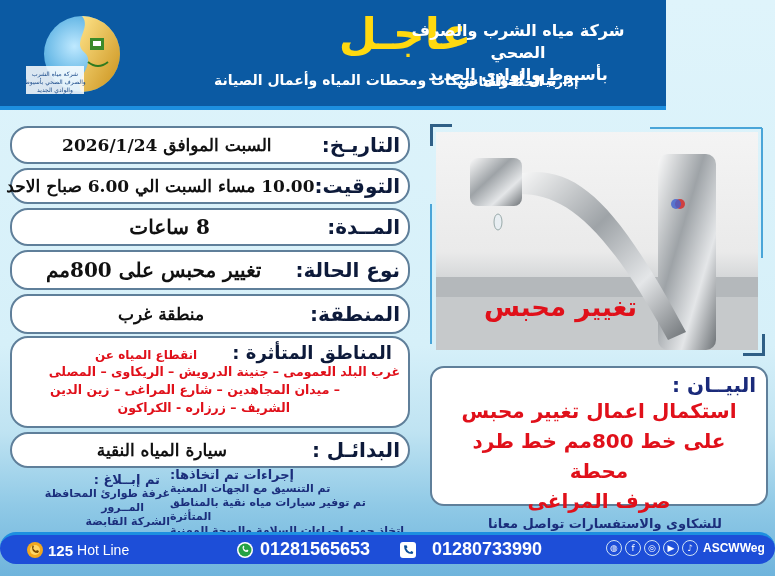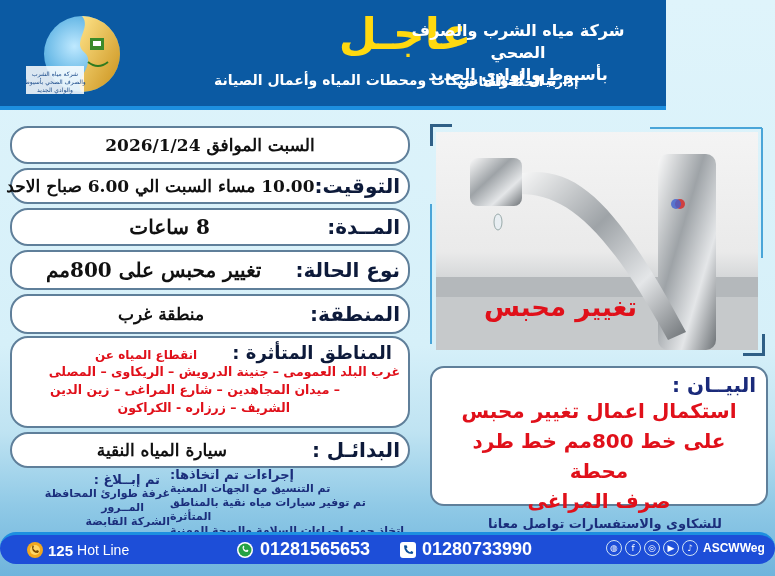--- a/index.html
+++ b/index.html
@@ -113,21 +113,21 @@
 
   .footer {
     position: absolute; left: 0; top: 532px; width: 775px; height: 32px;
     background: #1d4ed8; border-top: 3px solid #1d8fe0;
     color: #fff; display: flex; align-items: center; border-radius: 16px;
   }
   .f-hotline { position: absolute; left: 26px; top: 6px; display: flex; align-items: center; gap: 4px; }
   .f-hotline .num { font-family: "Liberation Sans", sans-serif; font-weight: bold; font-size: 15px; }
   .f-hotline .txt { font-family: "Liberation Sans", sans-serif; font-size: 14px; }
   .f-whatsapp { position: absolute; left: 236px; top: 4px; display: flex; align-items: center; gap: 6px; }
-  .f-phone { position: absolute; left: 400px; top: 4px; display: flex; align-items: center; gap: 6px; }
+  .f-phone { position: absolute; left: 400px; top: 4px; display: flex; align-items: center; gap: 16px; }
   .phone-num { font-family: "Liberation Sans", sans-serif; font-weight: bold; font-size: 18px; }
   .f-social { position: absolute; left: 606px; top: 5px; display: flex; align-items: center; gap: 3px; }
   .sicon {
     width: 16px; height: 16px; border: 1.5px solid #cfe3f5; border-radius: 50%;
     display: inline-flex; align-items: center; justify-content: center; font-size: 9px; color: #fff;
     font-family: "DejaVu Sans", sans-serif;
   }
   .f-social .handle { font-family: "Liberation Sans", sans-serif; font-weight: bold; font-size: 12px; margin-left: 2px; }
 </style>
 </head>
@@ -160,20 +160,21 @@
   <div class="urgent">عاجـل</div>
   <div class="subtitle">بيان أحوال شبكات ومحطات المياه وأعمال الصيانة</div>
   <div class="company">
     <div>شركة مياه الشرب والصرف الصحي</div>
     <div>بأسيوط والوادي الجديد</div>
   </div>
   <div class="dept">إدارة الخط الساخن</div>
 </div>
 
 <div class="row date">
+  <span class="lbl">التاريـخ:</span>
   <span class="val">السبت الموافق 2026/1/24</span>
 </div>
 <div class="row time">
   <span class="lbl">التوقيت:</span>
   <span class="val">10.00 مساء السبت الي 6.00 صباح الاحد</span>
 </div>
 <div class="row dur">
   <span class="lbl">المــدة:</span>
   <span class="val big">8 ساعات</span>
 </div>

